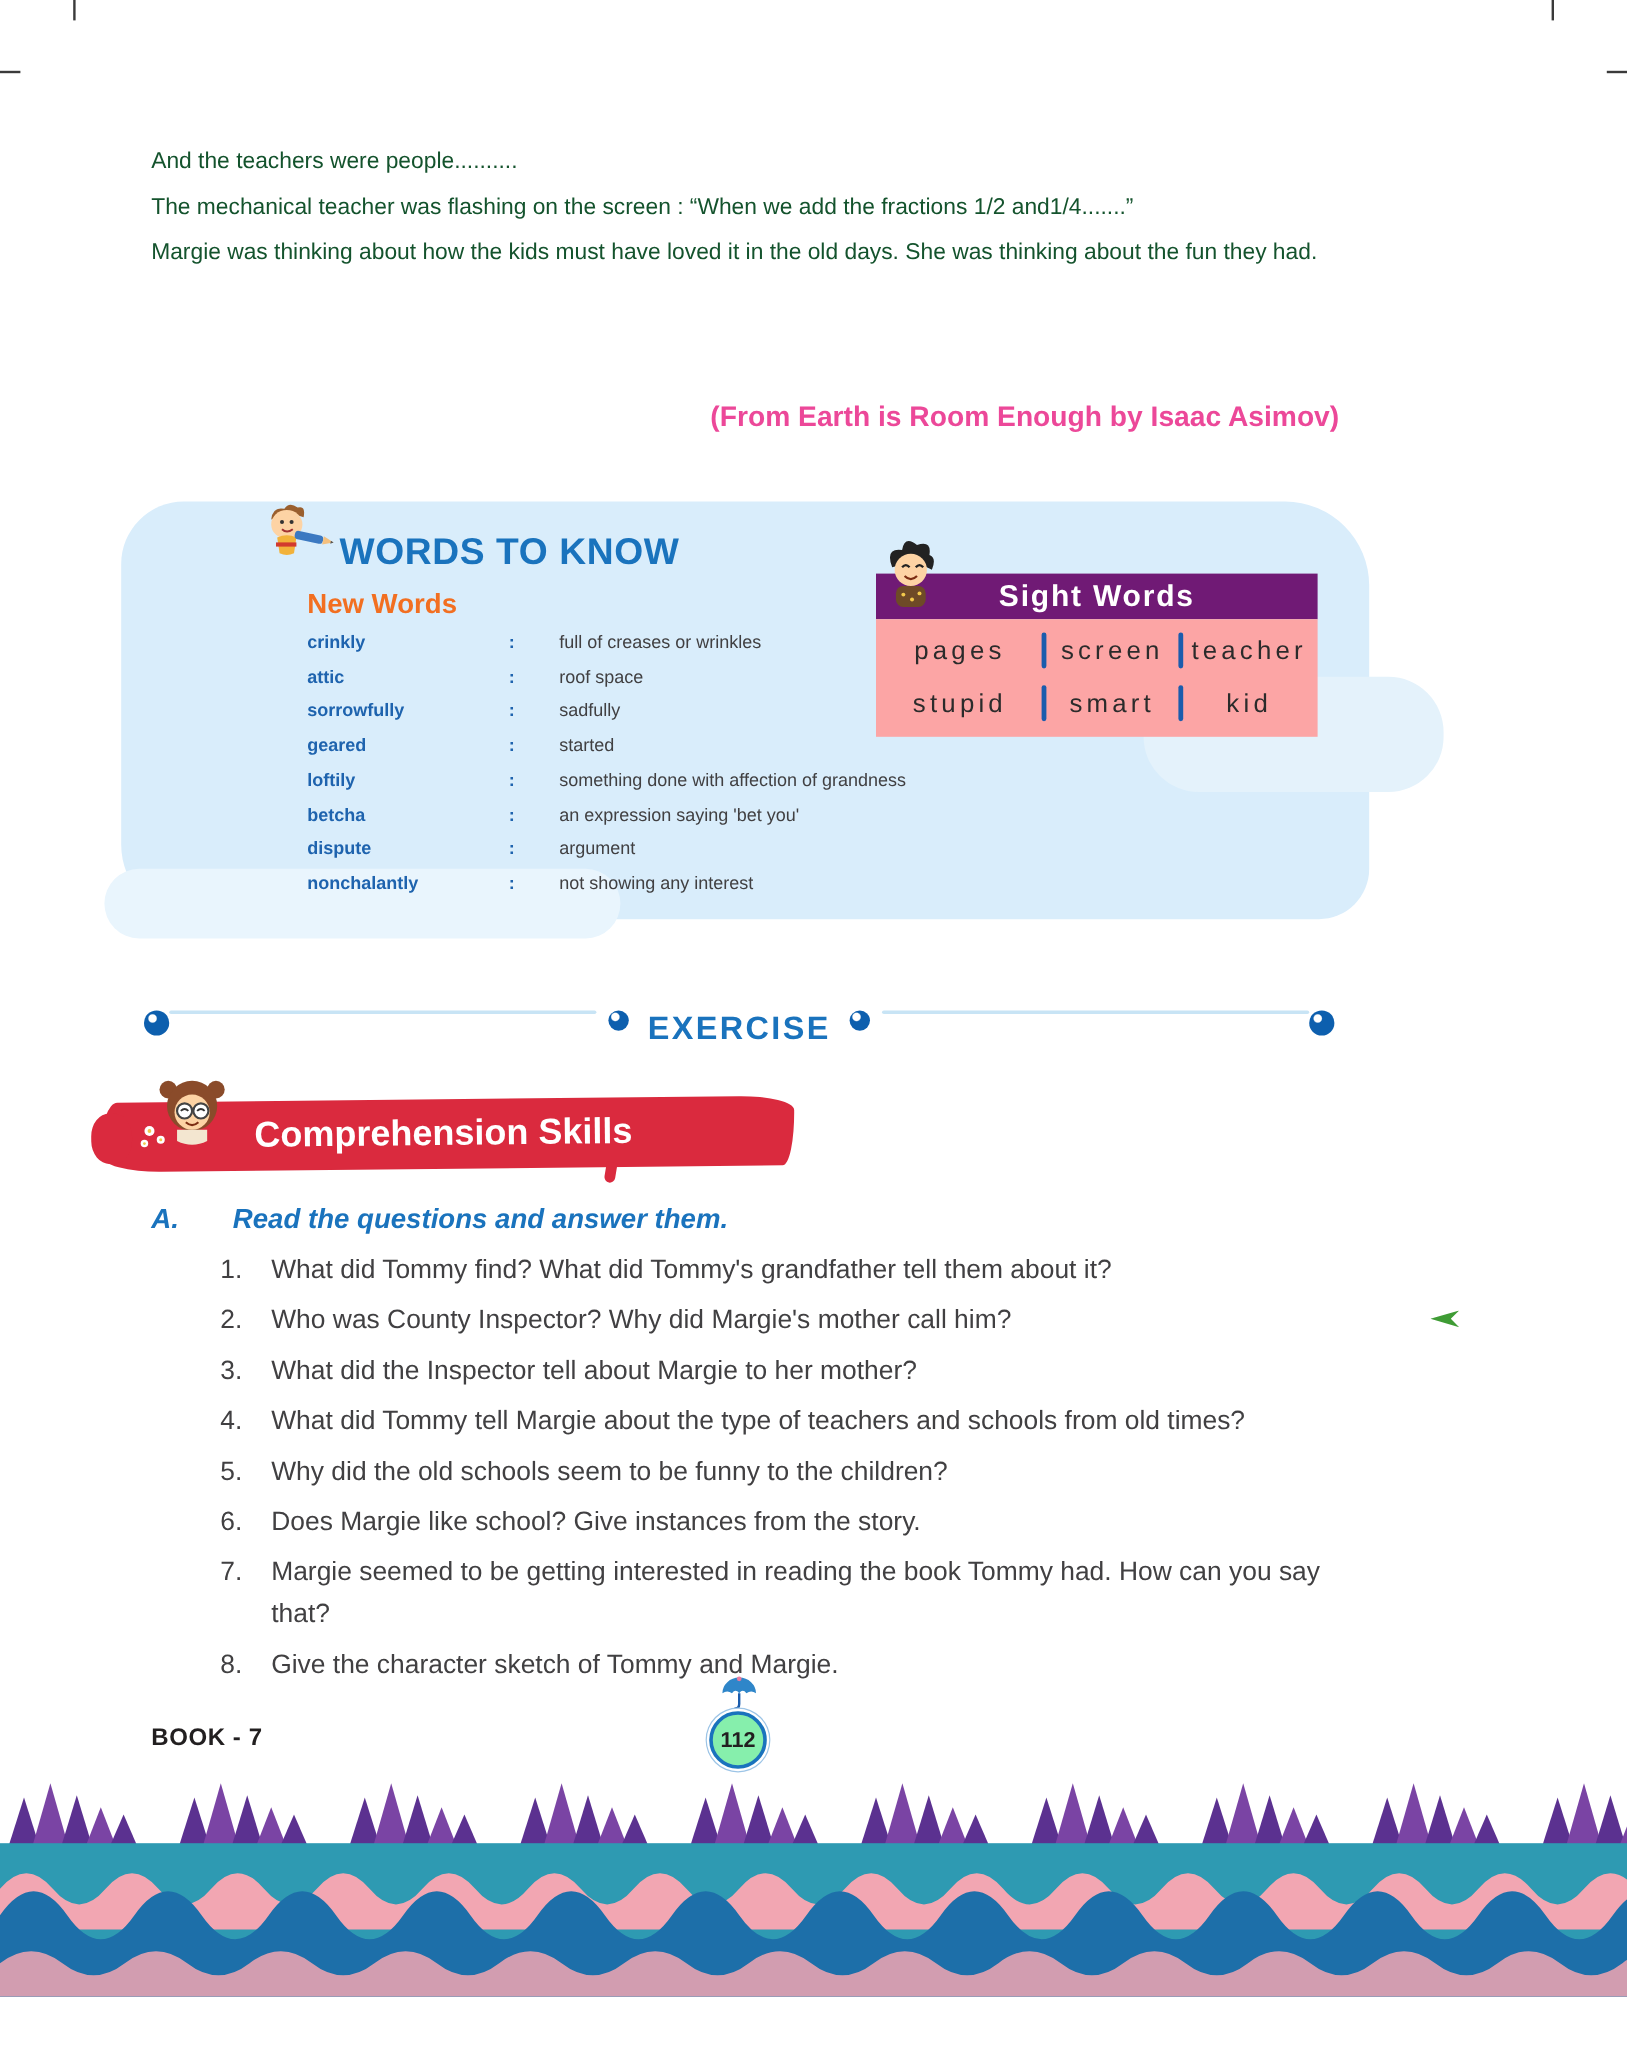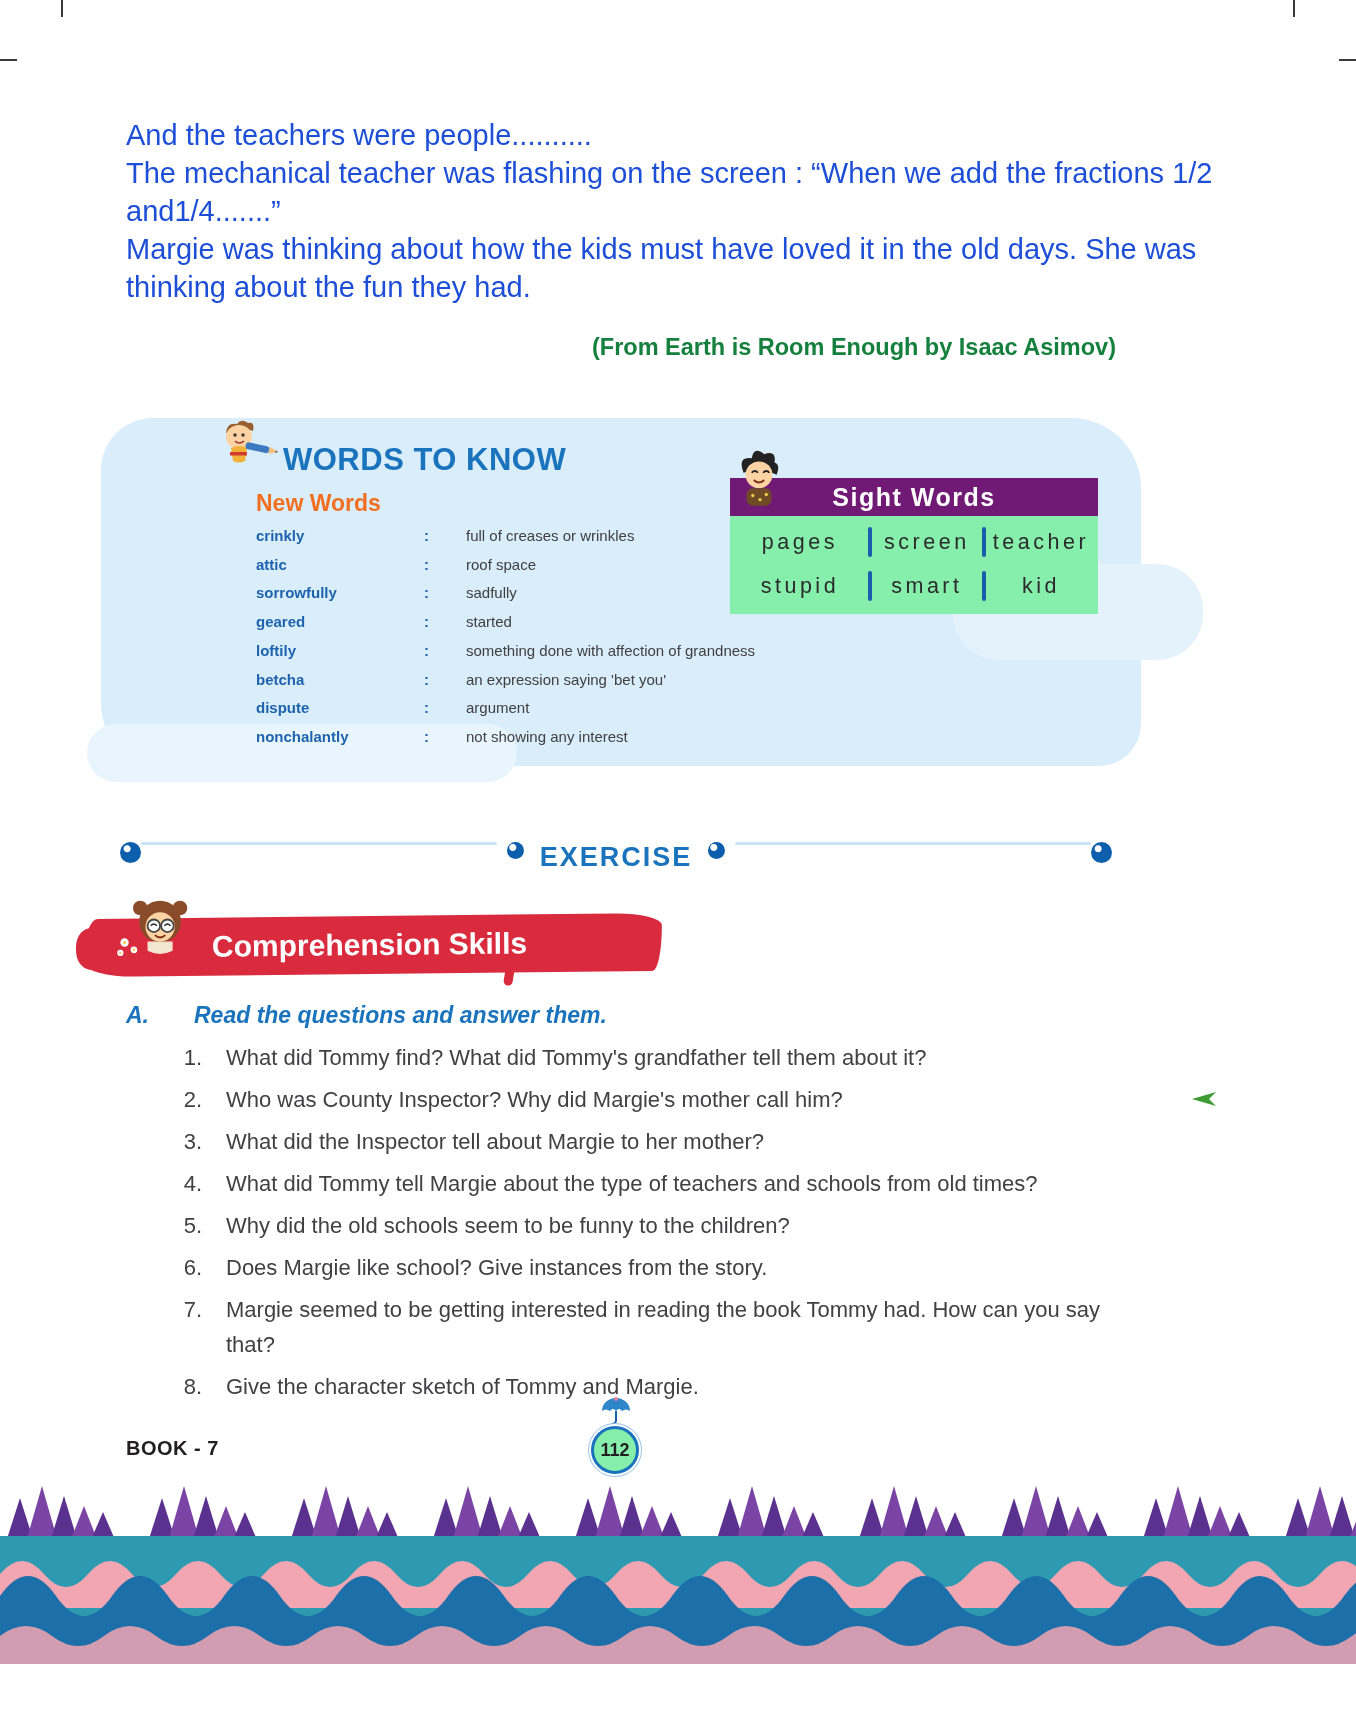--- a/index.html
+++ b/index.html
@@ -14,23 +14,23 @@
 
   
   .mark { position:absolute; background:#3a3a3a; }
   .mark-tl-v { left:61px; top:0; width:2px; height:17px; }
   .mark-tl-h { left:0; top:59px; width:17px; height:2px; }
   .mark-tr-v { left:1293px; top:0; width:2px; height:17px; }
   .mark-tr-h { left:1339px; top:59px; width:17px; height:2px; }
 
   
   .passage { position:absolute; left:126px; top:116px; width:1090px;
-             font-size:29px; line-height:38px; color:#1d4ed8; }
+             font-size:19px; line-height:38px; color:#14532d; }
   .attribution { position:absolute; left:240px; top:334px; width:876px;
-                 text-align:right; font-weight:bold; font-size:23.5px; color:#15803d; }
+                 text-align:right; font-weight:bold; font-size:23.5px; color:#ec4899; }
 
   
   .wtk { position:absolute; left:85px; top:418px; width:1040px; height:348px;
          background:#d9edfb; border-radius:52px 70px 42px 62px; z-index:0;margin-left:16px; }
   .wtk::before { content:''; position:absolute; left:-14px; bottom:-16px; width:430px; height:58px;
                  background:#e9f5fd; border-radius:30px; z-index:-1; }
   .wtk::after { content:''; position:absolute; right:-62px; top:146px; width:250px; height:96px;
                 background:#e4f2fb; border-radius:46px; z-index:-1; }
   .wtk-title { position:absolute; left:182px; top:24px; font-size:31px; font-weight:bold;
                color:#1a73bd; letter-spacing:0.5px; }
@@ -39,21 +39,21 @@
   .wtk-list { position:absolute; left:155px; top:104px; width:870px; }
   .wtk-row { display:flex; line-height:28.7px; font-size:15px; }
   .wtk-word { width:168px; font-weight:bold; color:#1e63ae; }
   .wtk-colon { width:42px; font-weight:bold; color:#1e63ae; }
   .wtk-def { flex:1; color:#414042; }
 
   
   .sight { position:absolute; left:730px; top:478px; width:368px; z-index:2; }
   .sight-header { height:38px; background:#701a75; color:#ffffff; font-weight:bold;
                   font-size:25px; letter-spacing:1.5px; text-align:center; line-height:38px; }
-  .sight-body { background:#86efac; padding:4px 0 6px 0; }
+  .sight-body { background:#fca5a5; padding:4px 0 6px 0; }
   .sight-row { display:flex; height:44px; align-items:center; }
   .sight-cell { position:relative; text-align:center; font-size:21.5px; letter-spacing:3.5px;
                 color:#2b2b2b; line-height:44px; }
   .sight-cell.c1 { width:38%; } .sight-cell.c2 { width:31%; } .sight-cell.c3 { width:31%; }
   .sight-cell.sep::after { content:''; position:absolute; right:-2px; top:16%; height:68%;
                            width:4px; background:#1a5cad; border-radius:2px; }
   .sight-mascot { position:absolute; left:1px; top:-28px; }
 
   
   .exercise { position:absolute; left:120px; top:842px; width:992px;

